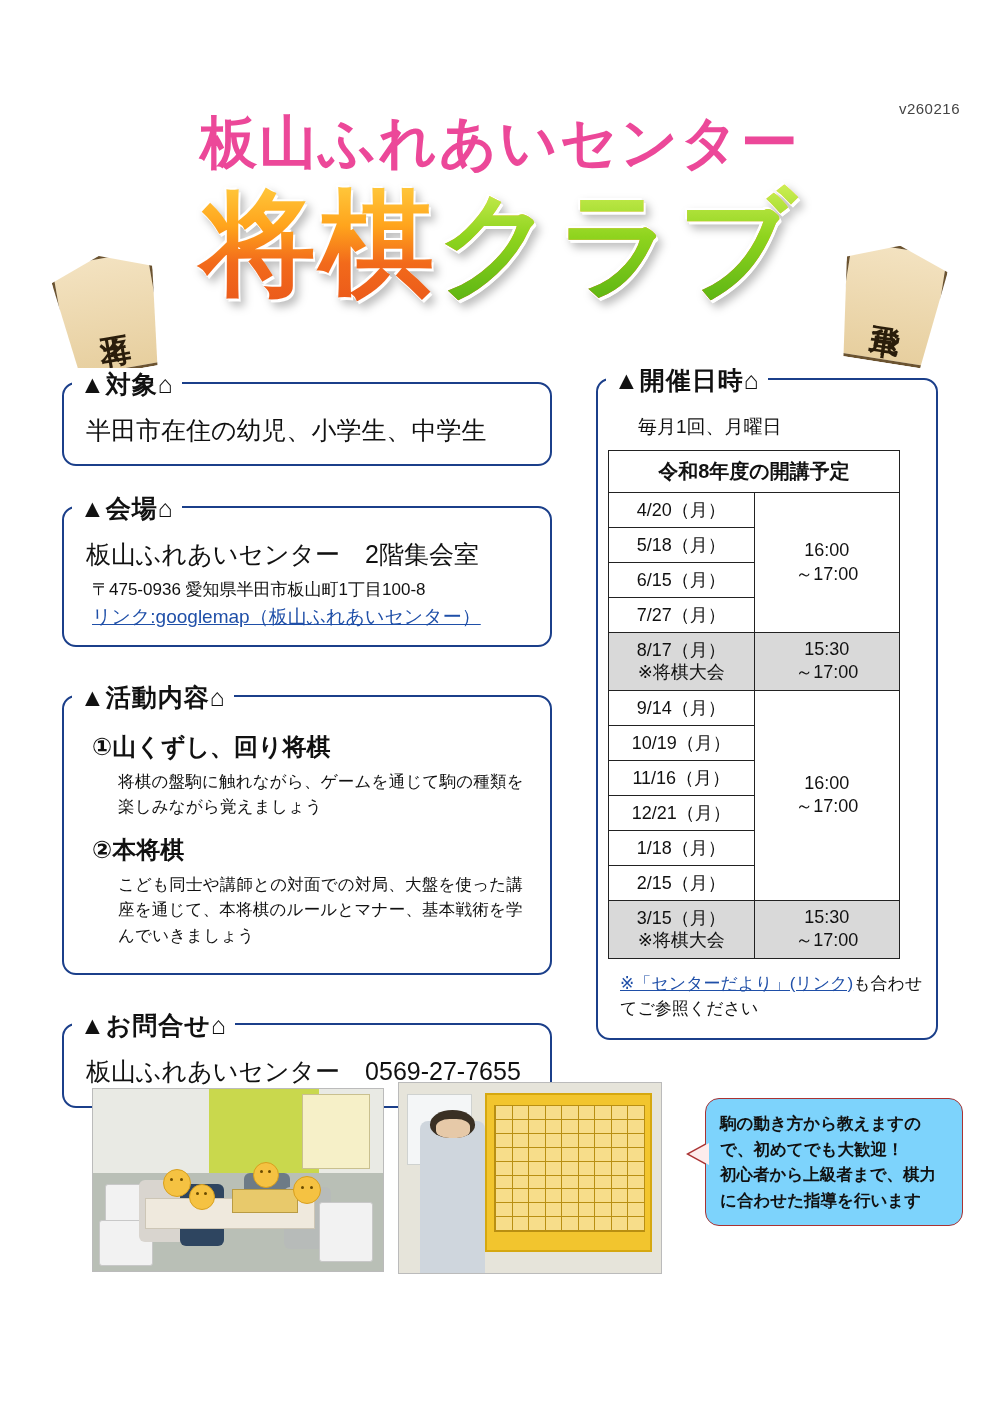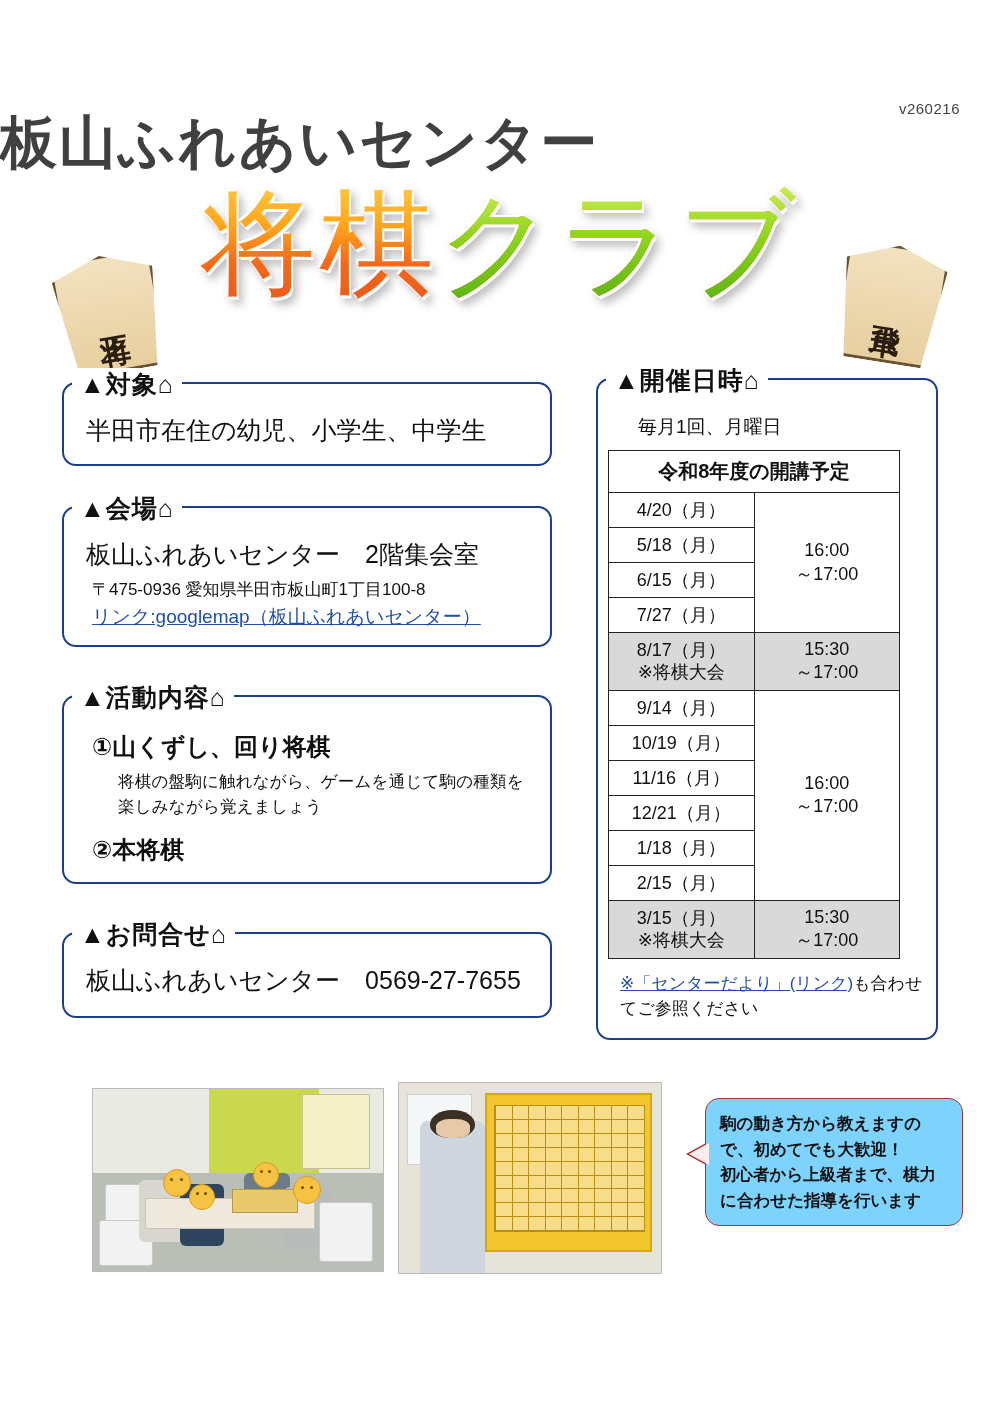--- a/index.html
+++ b/index.html
@@ -14,31 +14,31 @@
   .version{
     position:absolute;top:100px;right:40px;
     font-size:15px;color:#444;letter-spacing:.5px;
   }
 
   
   .title-wrap{
     position:absolute;top:95px;left:0;width:1000px;height:270px;
   }
   .title-line1{
-    position:absolute;top:10px;left:0;width:1000px;text-align:left;
+    position:absolute;top:10px;left:0;width:1000px;text-align:center;
     font-size:57px;font-weight:bold;letter-spacing:2px;
-    color:#404040;
+    color:#ec4899;
     -webkit-text-stroke:9px #ffffff;
     paint-order:stroke fill;
     text-shadow:0 0 0 #fff;
     font-family:"DejaVu Sans","Liberation Sans",sans-serif;
   }
   .title-line2{
     position:absolute;top:72px;left:0;width:1000px;text-align:center;
-    font-size:115px;font-weight:normal;letter-spacing:3px;
+    font-size:115px;font-weight:bold;letter-spacing:3px;
     font-family:"DejaVu Sans","Liberation Sans",sans-serif;
     background:linear-gradient(180deg,#ffd84a 0%,#ffa41c 38%,#f26a1b 62%,#e8521a 100%);
     -webkit-background-clip:text;background-clip:text;color:transparent;
     -webkit-text-stroke:0px;
     filter:drop-shadow(2px 3px 0 #ffffff) drop-shadow(-2px -2px 0 #ffffff) drop-shadow(4px 5px 4px rgba(0,0,0,.25));
   }
   .title-line2 .green{
     background:linear-gradient(180deg,#d6f25c 0%,#8fd41e 45%,#57b112 100%);
     -webkit-background-clip:text;background-clip:text;color:transparent;
   }
@@ -201,20 +201,21 @@
       <div class="txt-mid link" style="margin-left:6px;margin-top:2px;font-size:19px;">リンク:googlemap（板山ふれあいセンター）</div>
     </div>
   </div>
 
   <div class="sec" style="margin-bottom:48px;">
     <div class="sec-head">▲活動内容⌂</div>
     <div class="sec-body" style="padding:32px 16px 10px 24px;">
       <div class="item-title">①山くずし、回り将棋</div>
       <div class="item-desc">将棋の盤駒に触れながら、ゲームを通じて駒の種類を楽しみながら覚えましょう</div>
       <div class="item-title">②本将棋</div>
+      <div class="item-desc">こども同士や講師との対面での対局、大盤を使った講座を通じて、本将棋のルールとマナー、基本戦術を学んでいきましょう</div>
     </div>
   </div>
 
   <div class="sec">
     <div class="sec-head">▲お問合せ⌂</div>
     <div class="sec-body" style="padding:30px 16px 18px 22px;">
       <div class="txt-big">板山ふれあいセンター　0569-27-7655</div>
     </div>
   </div>
 </div>

